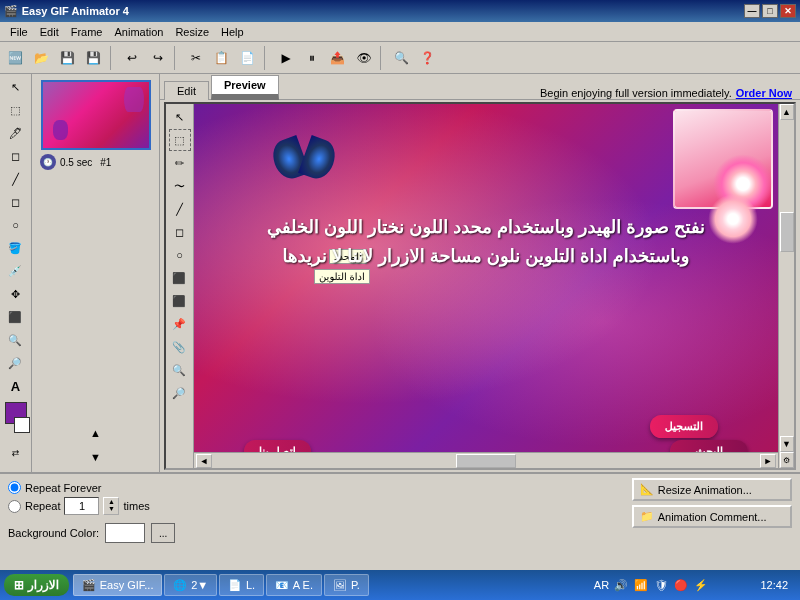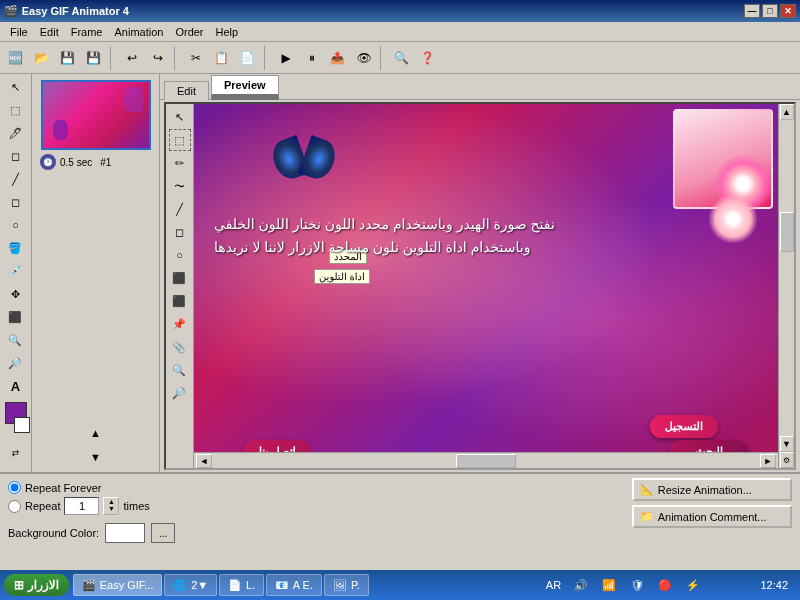--- a/index.html
+++ b/index.html
@@ -286,44 +286,44 @@
       align-items: center;
       gap: 4px;
       border-radius: 2px;
     }
     .taskbar-item.active {
       background: rgba(255,255,255,0.4);
     }
     #sys-tray {
       display: flex;
       align-items: center;
-      gap: 12px;
+      gap: 4px;
       color: white;
       font-size: 10px;
       padding: 0 4px;
     }
     .tray-icon {
       width: 16px; height: 16px;
       display: flex; align-items: center; justify-content: center;
       font-size: 11px;
     }
 
     
     #arabic-overlay {
       position: absolute;
       top: 30%;
       right: 20px;
       left: 20px;
       color: white;
-      font-size: 14px;
-      text-align: left;
+      font-size: 18px;
+      text-align: center;
       direction: rtl;
       text-shadow: 1px 1px 2px rgba(0,0,0,0.8);
       line-height: 1.6;
-      font-weight: normal;
+      font-weight: bold;
       pointer-events: none;
       z-index: 10;
     }
 
     
     .tool-label {
       position: absolute;
       background: #ffffe0;
       border: 1px solid #999;
       padding: 1px 4px;
@@ -391,21 +391,21 @@
     <div class="title-btn">□</div>
     <div class="title-btn" style="background:#c0392b;color:white;">✕</div>
   </div>
 </div>
 
 <div id="menu-bar">
   <span class="menu-item">File</span>
   <span class="menu-item">Edit</span>
   <span class="menu-item">Frame</span>
   <span class="menu-item">Animation</span>
-  <span class="menu-item">Order</span>
+  <span class="menu-item">Resize</span>
   <span class="menu-item">Help</span>
 </div>
 
 <div id="toolbar">
   <div class="tb-btn">🆕</div>
   <div class="tb-btn">📂</div>
   <div class="tb-btn">💾</div>
   <div class="tb-btn">💾</div>
   <div class="tb-sep"></div>
   <div class="tb-btn">↩</div>
@@ -473,20 +473,24 @@
     </div>
   </div>
 
   <div id="edit-area">
 
     <div style="display:flex; justify-content:space-between; align-items:flex-end; background:#d4d0c8; height:26px; border-bottom:1px solid #999;">
       <div id="tabs" style="display:flex; align-items:flex-end; height:100%; padding:0 4px; margin:0;">
         <div class="tab">Edit</div>
         <div class="tab active">Preview</div>
       </div>
+      <div id="promo-bar" style="border:none; margin:0; padding:0 8px; font-size:11px; display:flex; align-items:center; gap:4px;">
+        <span>Begin enjoying full version immediately.</span>
+        <a style="color:blue;font-weight:bold;cursor:pointer;text-decoration:underline;">Order Now</a>
+      </div>
     </div>
 
     <div id="canvas-wrapper" style="flex:1; display:flex; flex-direction:row; border:2px inset #999; margin:2px 4px; overflow:hidden;">
 
       <div id="middle-tools">
         <div class="tool-btn">↖</div>
         <div class="tool-btn" style="border:1px dashed #666;">⬚</div>
         <div class="tool-btn">✏</div>
         <div class="tool-btn">〜</div>
         <div class="tool-btn">╱</div>

